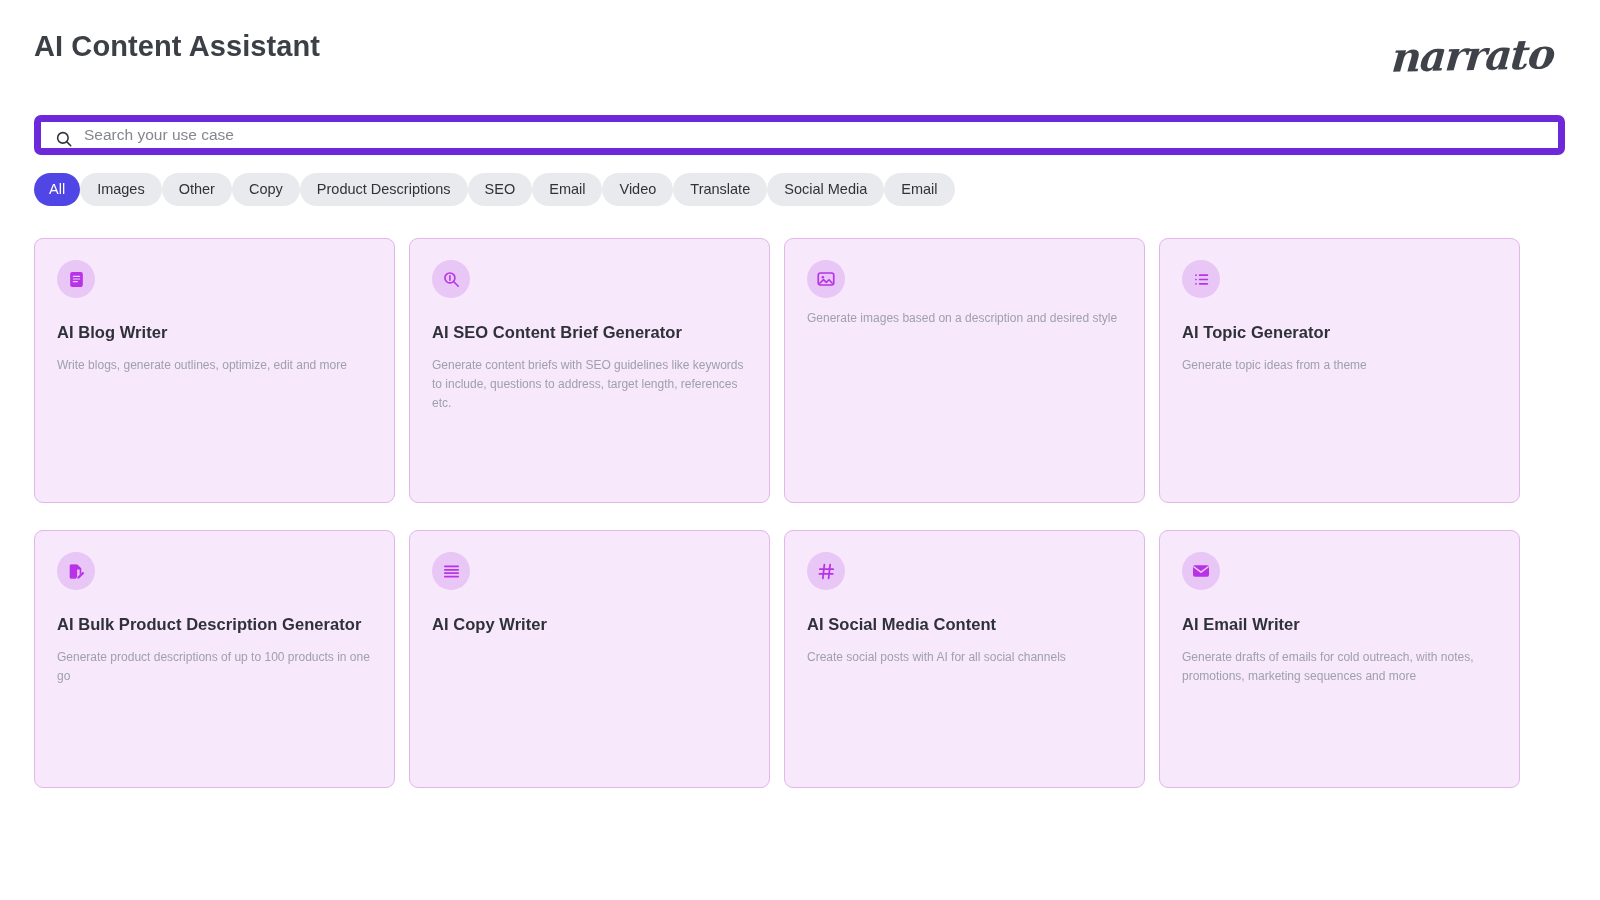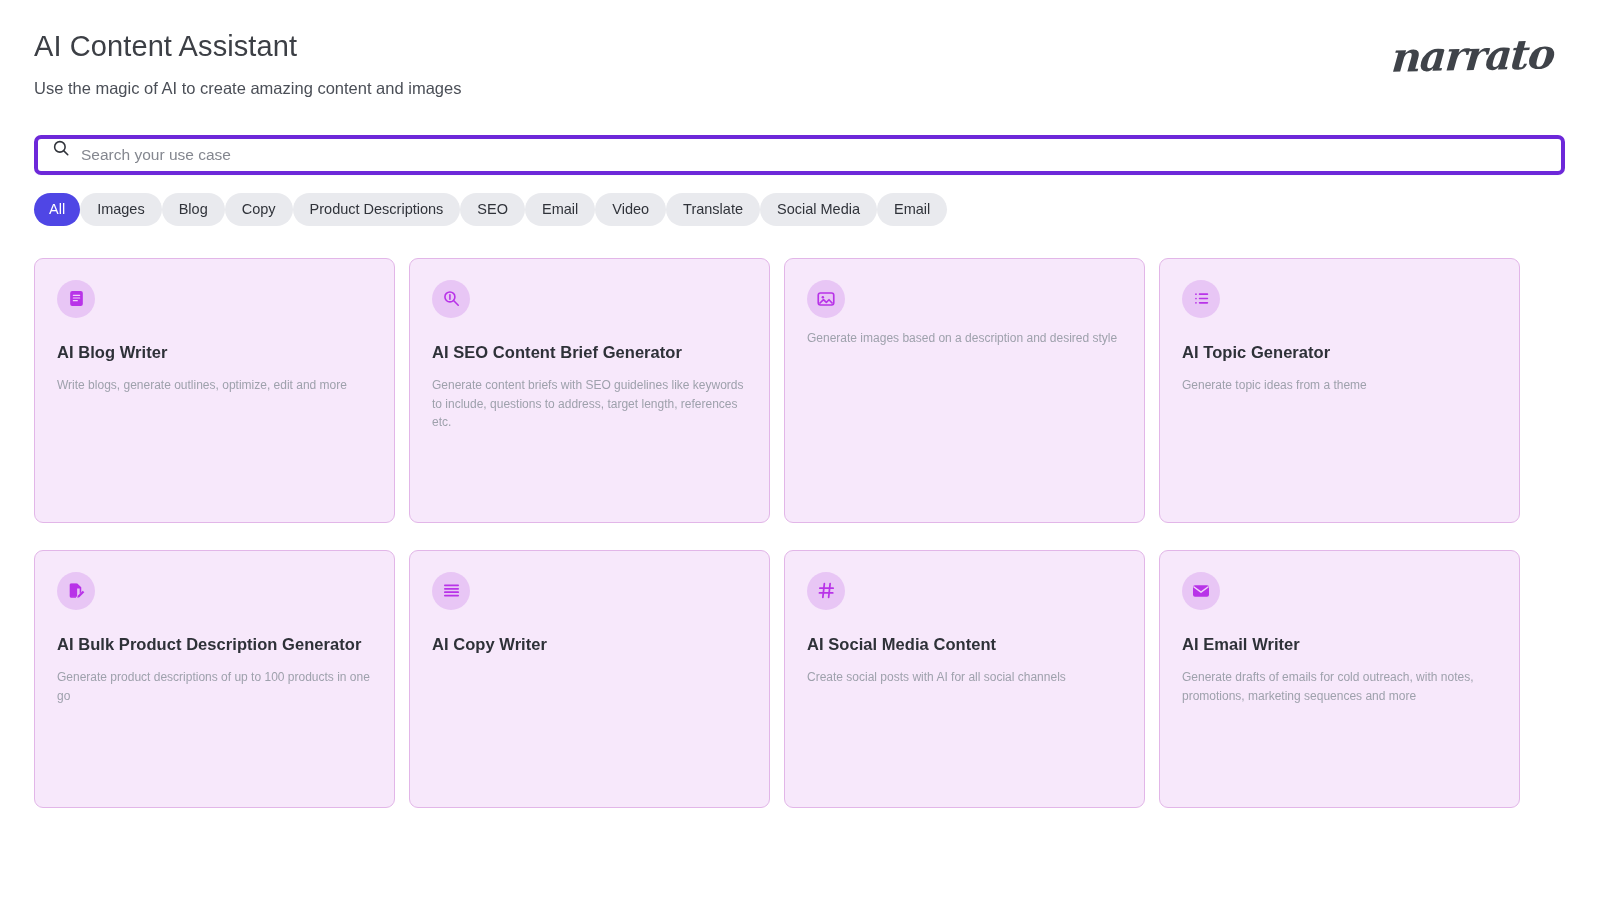--- a/index.html
+++ b/index.html
@@ -25,21 +25,21 @@
   .header {
     display: flex;
     align-items: flex-start;
     justify-content: space-between;
   }
 
   .header-text { padding-top: 2px; }
 
   .page-title {
     font-size: 29px;
-    font-weight: 400;
+    font-weight: 700;
     color: #3c3f45;
     letter-spacing: .1px;
     line-height: 1.25;
   }
 
   .page-subtitle {
     margin-top: 13px;
     font-size: 16.5px;
     font-weight: 400;
     color: #4b4f57;
@@ -57,25 +57,25 @@
     letter-spacing: -1.5px;
     transform: skewX(-6deg) rotate(-1.2deg);
     white-space: nowrap;
   }
 
   
   .search-bar {
     margin-top: 35px;
     height: 40px;
     width: 1531px;
-    border: 4px solid #6d28d9;
+    border: 7px solid #6d28d9;
     border-radius: 7px;
     background: #ffffff;
     display: flex;
-    align-items: flex-start;
+    align-items: flex-end;
     padding: 0 14px;
     gap: 11px;
     box-shadow: 0 1px 1px rgba(16,24,40,.02);
   }
   .search-bar svg { flex: 0 0 auto; display: block; }
   .search-input {
     flex: 1 1 auto;
     border: 0;
     outline: 0;
     background: transparent;
@@ -161,39 +161,38 @@
   }
 </style>
 </head>
 <body>
 
 <div class="page">
 
   <div class="header">
     <div class="header-text">
       <h1 class="page-title">AI Content Assistant</h1>
-      <div class="page-subtitle">Use the magic of AI to create amazing content and images</div>
     </div>
     <div class="brand-logo">narrato</div>
   </div>
 
   <div class="search-bar">
     <span>
       <svg width="18" height="18" viewBox="0 0 24 24" fill="none" stroke="#31343b" stroke-width="2.1" stroke-linecap="round">
         <circle cx="10.5" cy="10.5" r="7"></circle>
         <line x1="15.8" y1="15.8" x2="21" y2="21"></line>
       </svg>
     </span>
     <input class="search-input" type="text" placeholder="Search your use case" style="">
   </div>
 
   <div class="chips">
     <button class="chip active">All</button>
     <button class="chip">Images</button>
-    <button class="chip">Blog</button>
+    <button class="chip">Other</button>
     <button class="chip">Copy</button>
     <button class="chip">Product Descriptions</button>
     <button class="chip">SEO</button>
     <button class="chip">Email</button>
     <button class="chip">Video</button>
     <button class="chip">Translate</button>
     <button class="chip">Social Media</button>
     <button class="chip">Email</button>
   </div>
 

